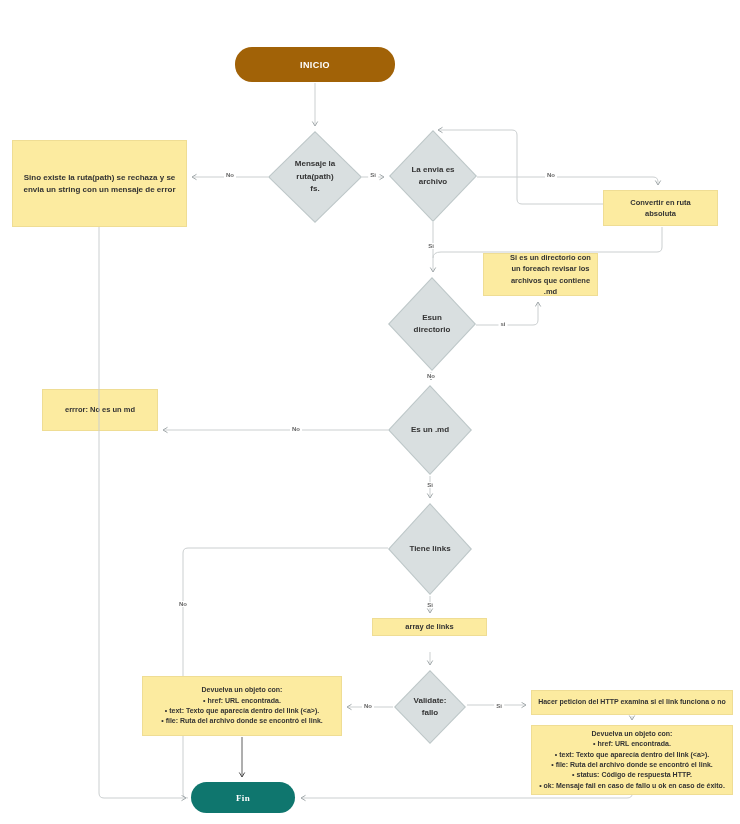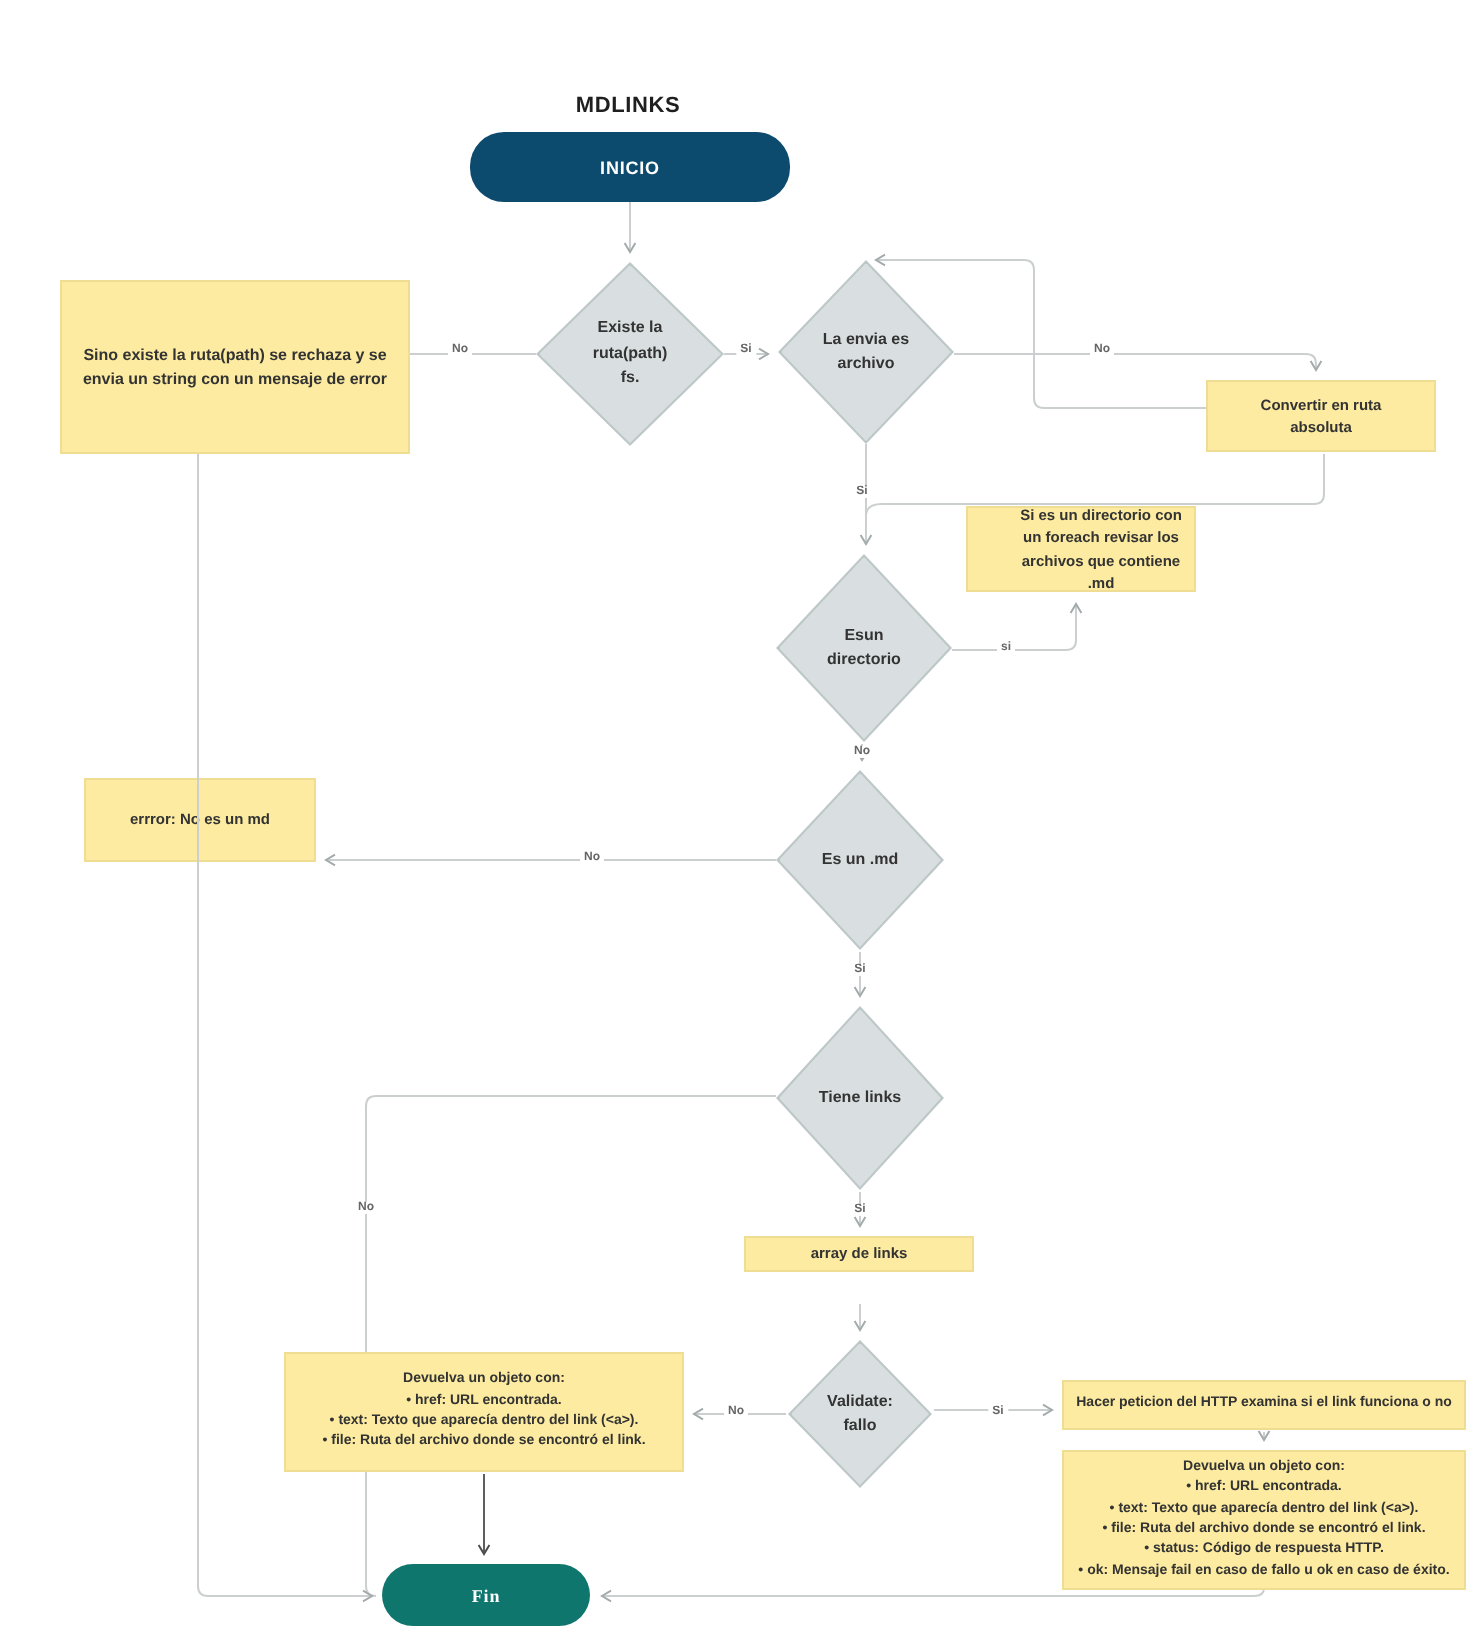--- a/index.html
+++ b/index.html
@@ -3,21 +3,21 @@
 <meta charset="utf-8">
 <style>
   html,body{margin:0;padding:0;background:#fff;}
   #canvas{position:relative;width:740px;height:824px;background:#ffffff;overflow:hidden;
           font-family:"Liberation Sans",sans-serif;}
   svg.wires{position:absolute;left:0;top:0;z-index:1;}
   svg.wires-top{position:absolute;left:0;top:0;z-index:3;pointer-events:none;}
   .node{position:absolute;z-index:2;box-sizing:border-box;}
   .pill{border-radius:17px;display:flex;align-items:center;justify-content:center;
         color:#ffffff;font-weight:bold;font-size:9px;letter-spacing:.4px;}
-  .pill-start{background:#0c4a6e;margin-top:19px;}
+  .pill-start{background:#a16207;}
   .pill-end{background:#0f766e;border-radius:16px;font-family:Liberation Serif, serif;}
   .note{background:#FCEBA0;border:1px solid #EFDD94;display:flex;flex-direction:column;
         align-items:center;justify-content:center;text-align:center;
         font-weight:bold;color:#333;font-size:7.5px;line-height:1.5;}
   .note .pad{padding:0 10px;}
   .note-list{font-size:7px;line-height:1.48;}
   .note-list .bullets{margin:0;padding:0;list-style:none;}
   .note-list .bullets li::before{content:"•  ";}
   .diamond{position:absolute;z-index:2;}
   .diamond .shape-outer{position:absolute;left:0;top:0;right:0;bottom:0;background:#BDC7C8;
@@ -75,21 +75,21 @@
     <span>INICIO</span>
   </div>
   <div class="node pill pill-end" style="left:191px;top:782px;width:104px;height:31px;">
     <span>Fin</span>
   </div>
 
   <div class="diamond" style="left:268px;top:131px;width:94px;height:92px;">
     <div class="shape-outer"></div>
     <div class="shape-inner"></div>
     <div class="dtext">
-      <span>Existe la</span>
+      <span>Mensaje la</span>
       <span>ruta(path)</span>
       <span>fs.</span>
     </div>
   </div>
 
   <div class="diamond" style="left:389px;top:130px;width:88px;height:92px;">
     <div class="shape-outer"></div>
     <div class="shape-inner"></div>
     <div class="dtext">
       <span>La envia es</span>
@@ -124,21 +124,21 @@
 
   <div class="diamond" style="left:394px;top:670px;width:72px;height:74px;">
     <div class="shape-outer"></div>
     <div class="shape-inner"></div>
     <div class="dtext">
       <span>Validate:</span>
       <span>fallo</span>
     </div>
   </div>
 
-  <div class="node note" style="left:12px;top:140px;width:175px;height:87px;font-size:8px;margin-left:18px;">
+  <div class="node note" style="left:12px;top:140px;width:175px;height:87px;font-size:8px;">
     <div class="pad">Sino existe la ruta(path) se rechaza y se envia un string con un mensaje de error</div>
   </div>
 
   <div class="node note" style="left:603px;top:190px;width:115px;height:36px;">
     <div class="pad">Convertir en ruta absoluta</div>
   </div>
 
   <div class="node note" style="left:483px;top:253px;width:115px;height:43px;padding-left:20px;">
     <div class="pad" style="padding:0 6px;">Si es un directorio con un foreach revisar los archivos que contiene .md</div>
   </div>

